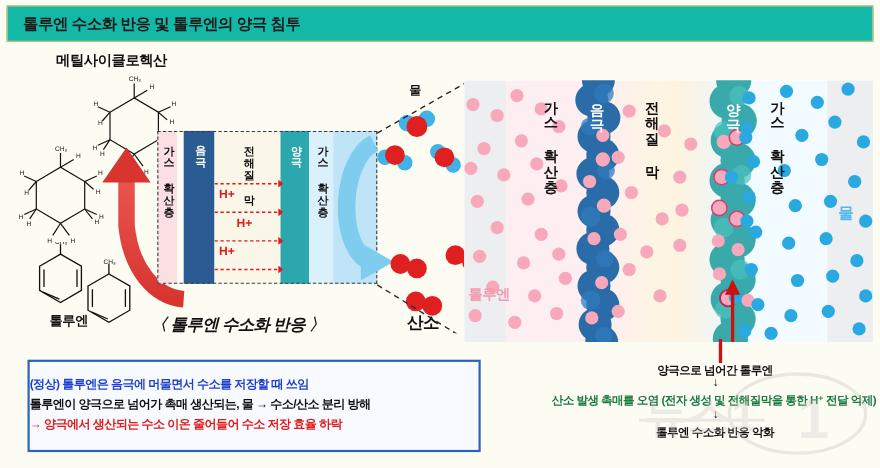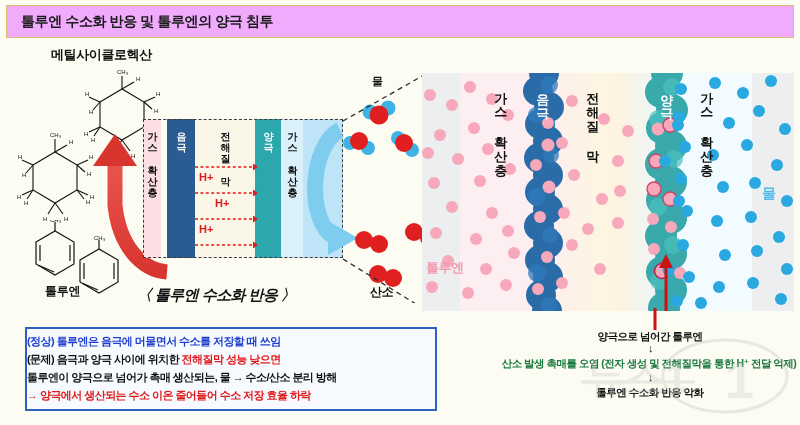--- a/index.html
+++ b/index.html
@@ -7,21 +7,21 @@
   body {
     font-family:"Liberation Sans","DejaVu Sans",sans-serif;
     background:#fdfcf3;
     position:relative;
   }
   #root { position:relative; width:800px; height:425px; background:#fdfcf3; }
 
   
   .titlebar{
     position:absolute; left:6px; top:5px; width:788px; height:33px;
-    background:#f0abfc; border:1px solid #d8bf72;
+    background:#14b8a6; border:1px solid #d8bf72;
     display:flex; align-items:center; padding-left:14px;
   }
   .titlebar .t{ font-size:14px; font-weight:bold; color:#1a1a1a; letter-spacing:-0.4px; }
 
   
   .vlabel{
     writing-mode:vertical-rl; text-orientation:upright;
     font-weight:bold; letter-spacing:1px; line-height:1.02;
   }
 
@@ -227,35 +227,32 @@
       <circle cx="16" cy="18" r="9"></circle>
         <circle cx="31" cy="22" r="9"></circle>
       <circle cx="66" cy="10" r="9"></circle>
         <circle cx="81" cy="16" r="9"></circle>
       <circle cx="30" cy="52" r="9"></circle>
         <circle cx="45" cy="56" r="9"></circle>
     </g>
   </svg>
 
   <div class="bigword" style="left:372px;top:74px;font-size:11px;color:#111;">물</div>
-  <div class="bigword" style="left:370px;top:284px;font-size:12px;color:#111;">산소</div>
+  <div class="bigword" style="left:370px;top:284px;font-size:15px;color:#111;">산소</div>
 
   <svg width="110" height="230" style="position:absolute;left:340px;top:73px;">
     <g stroke="#2b2b2b" stroke-width="1.3" stroke-dasharray="5,4" fill="none">
       <line x1="3" y1="48" x2="84" y2="2"></line>
       <line x1="3" y1="186" x2="84" y2="236"></line>
     </g>
   </svg>
 
   <div class="notebox">
     <div class="ln">
       <span class="c-blue">(정상) 톨루엔은 음극에 머물면서 수소를 저장할 때 쓰임</span>
-    </div>
-    <div class="ln">
-      <span class="c-blk">(문제) 음극과 양극 사이에 위치한 </span><span class="c-red">전해질막 성능 낮으면</span>
     </div>
     <div class="ln">
       <span class="c-blk">톨루엔이 양극으로 넘어가 촉매 생산되는, 물 → 수소/산소 분리 방해</span>
     </div>
     <div class="ln">
       <span class="c-red">→ 양극에서 생산되는 수소 이온 줄어들어 수소 저장 효율 하락</span>
     </div>
   </div>
 
   <div class="panel">

